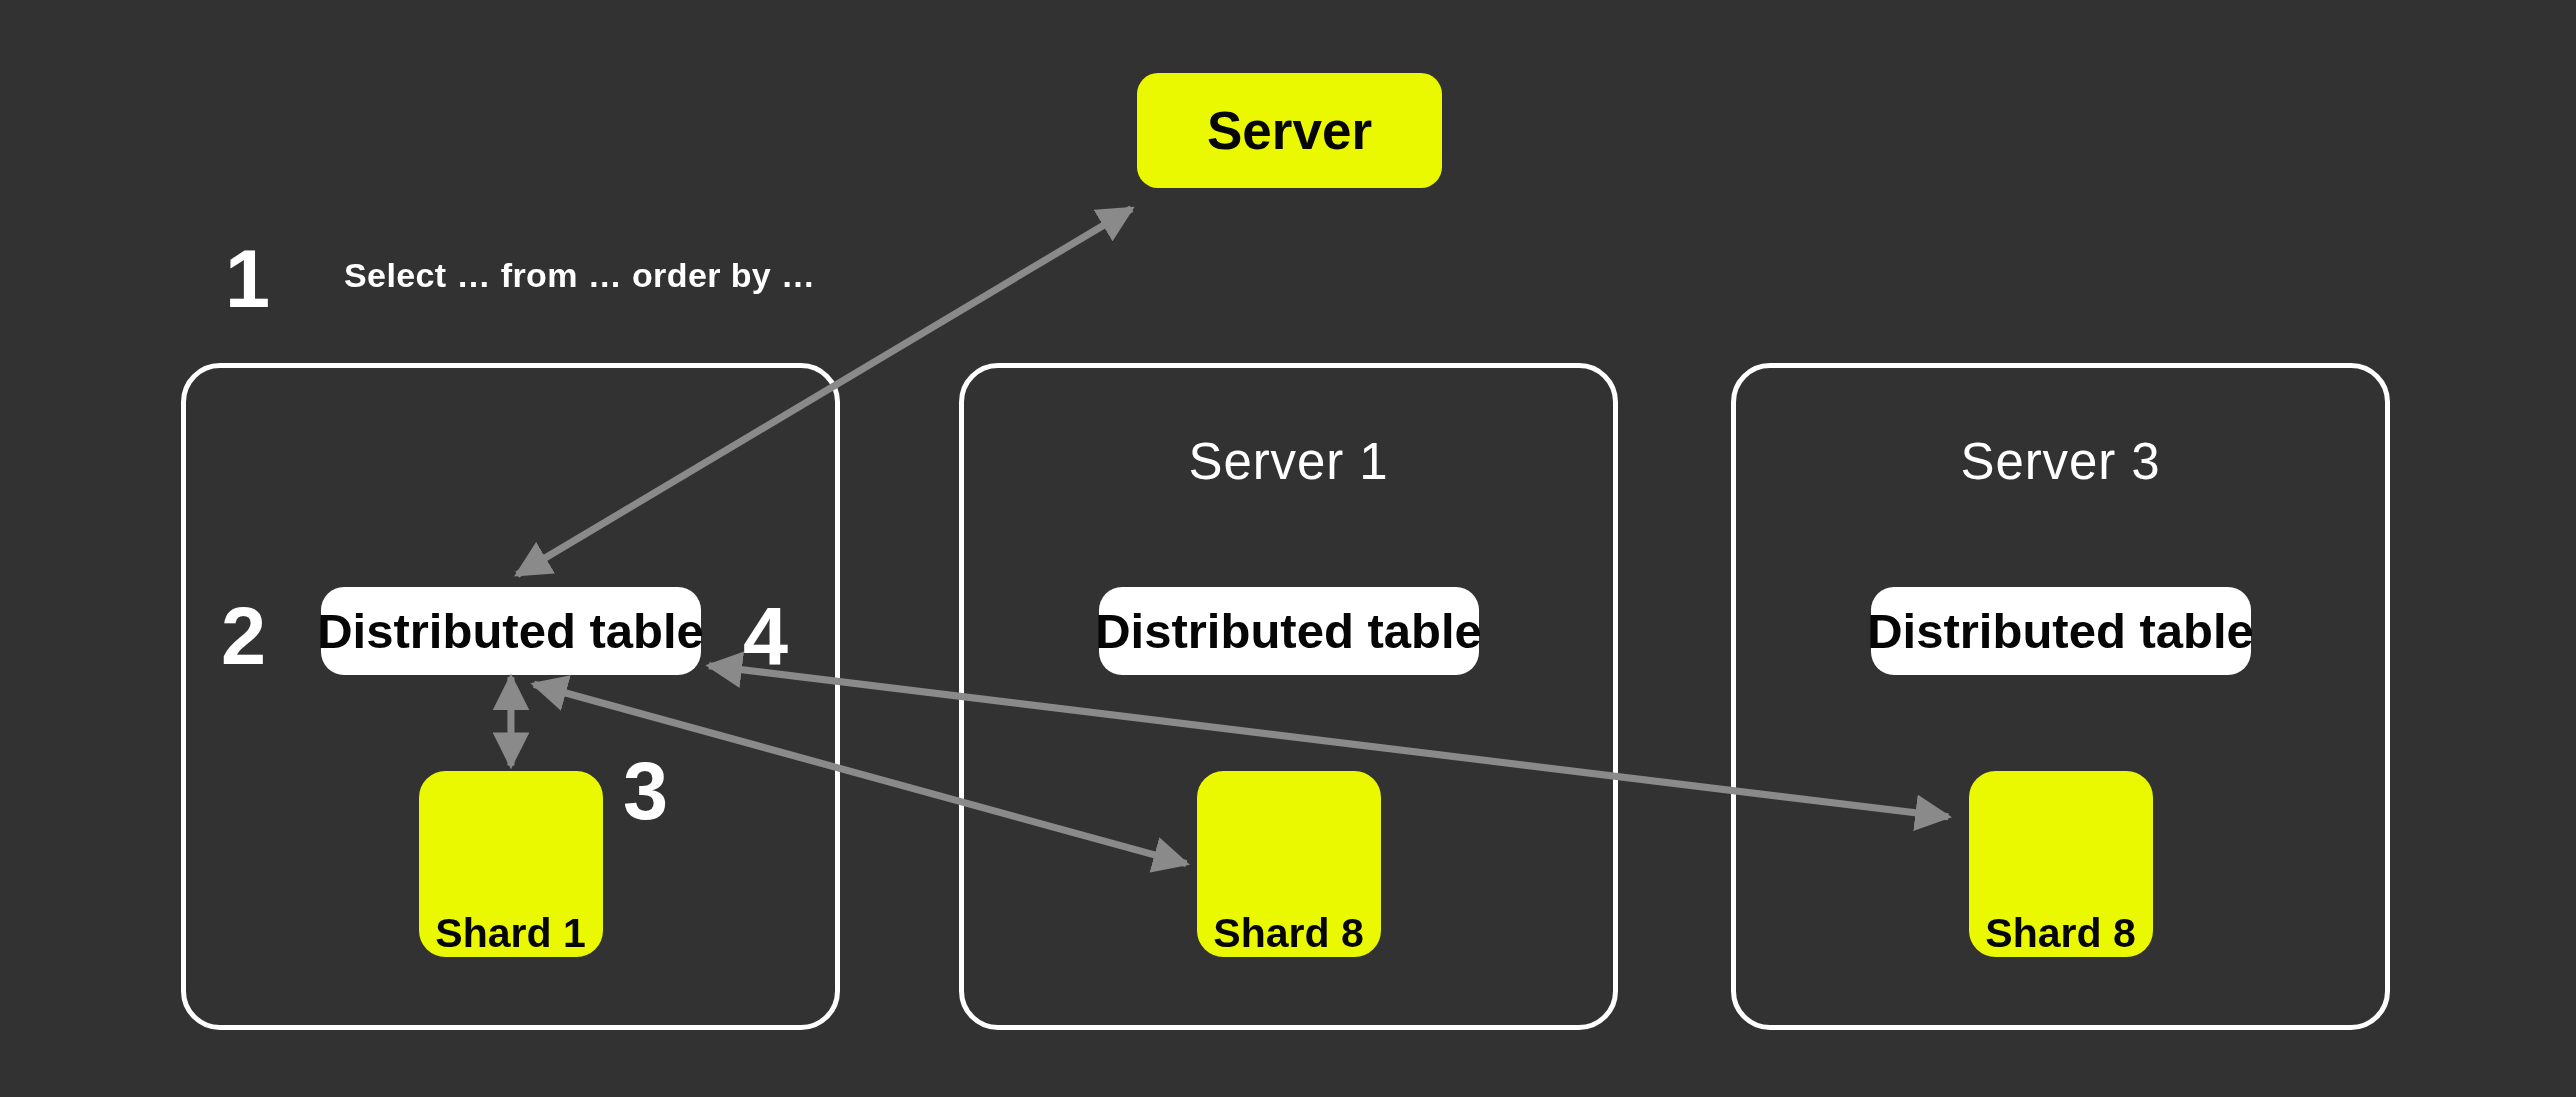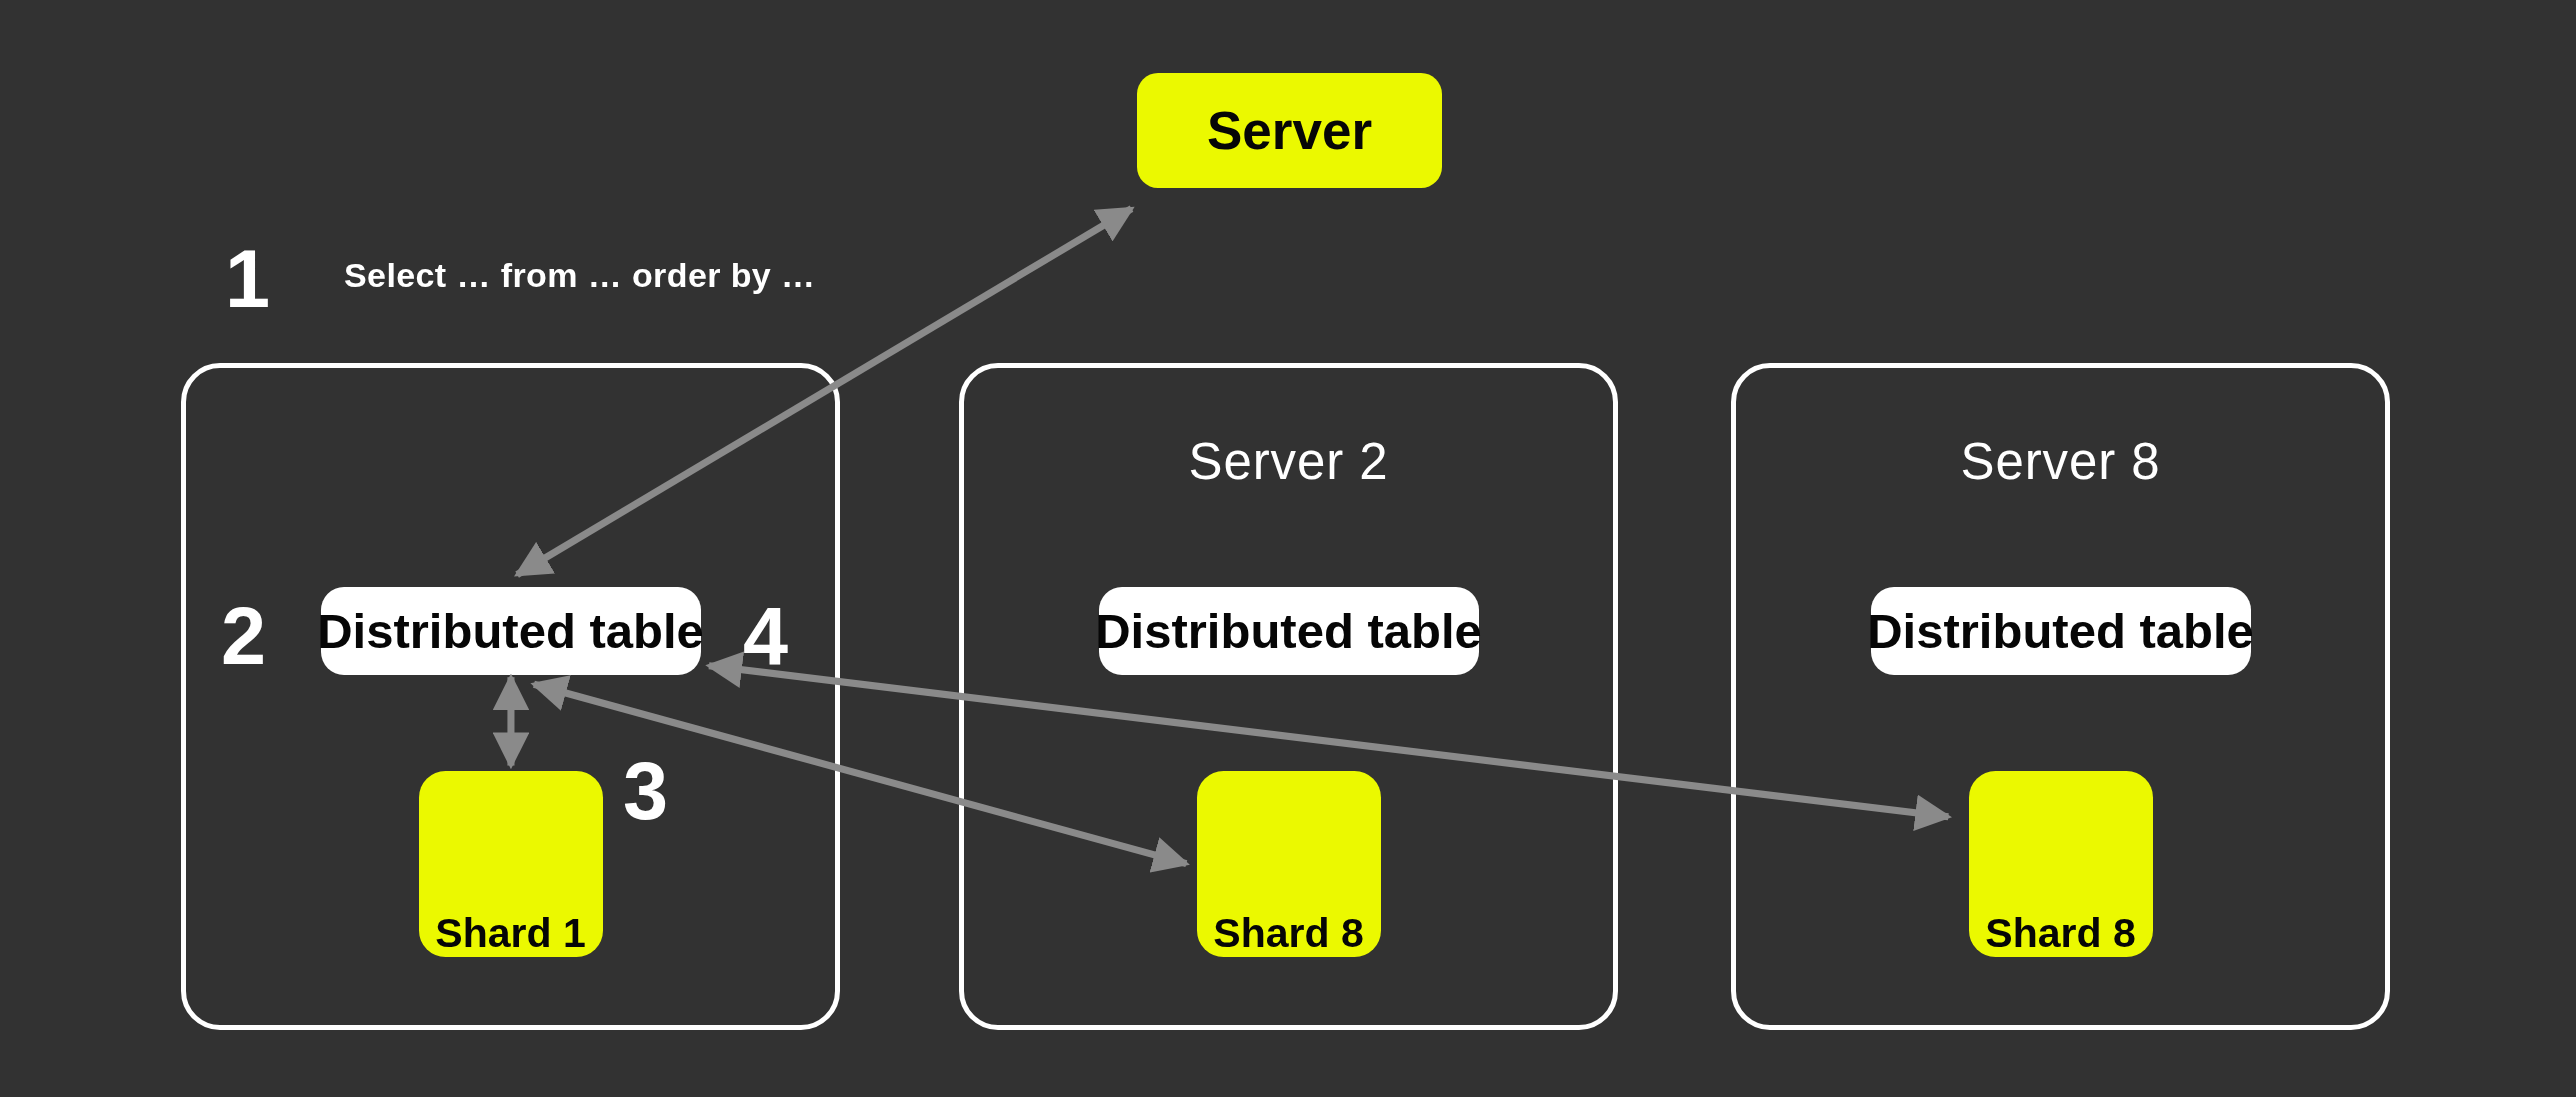--- a/index.html
+++ b/index.html
@@ -85,31 +85,31 @@
   <div class="server" id="server-1">
     <div class="dist-table">
       <span>Distributed table</span>
     </div>
     <div class="shard">
       <span>Shard 1</span>
     </div>
   </div>
 
   <div class="server" id="server-2">
-    <div class="server-title">Server 2</div>
+    <div class="server-title">Server 1</div>
     <div class="dist-table">
       <span>Distributed table</span>
     </div>
     <div class="shard">
       <span>Shard 8</span>
     </div>
   </div>
 
   <div class="server" id="server-3">
-    <div class="server-title">Server 8</div>
+    <div class="server-title">Server 3</div>
     <div class="dist-table">
       <span>Distributed table</span>
     </div>
     <div class="shard">
       <span>Shard 8</span>
     </div>
   </div>
 
 </div>
 

